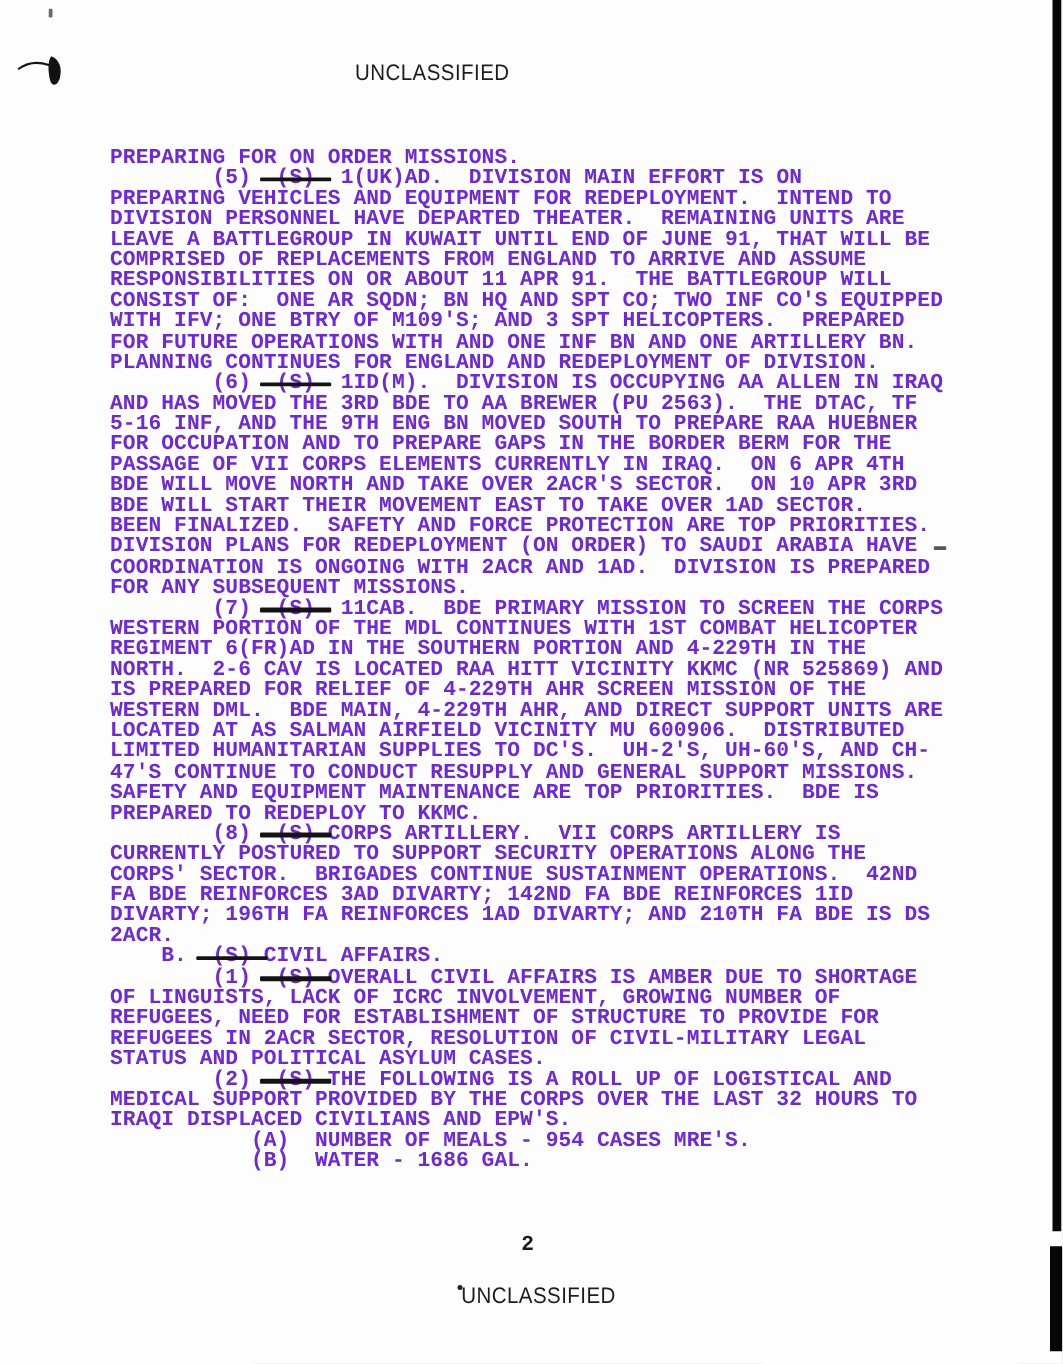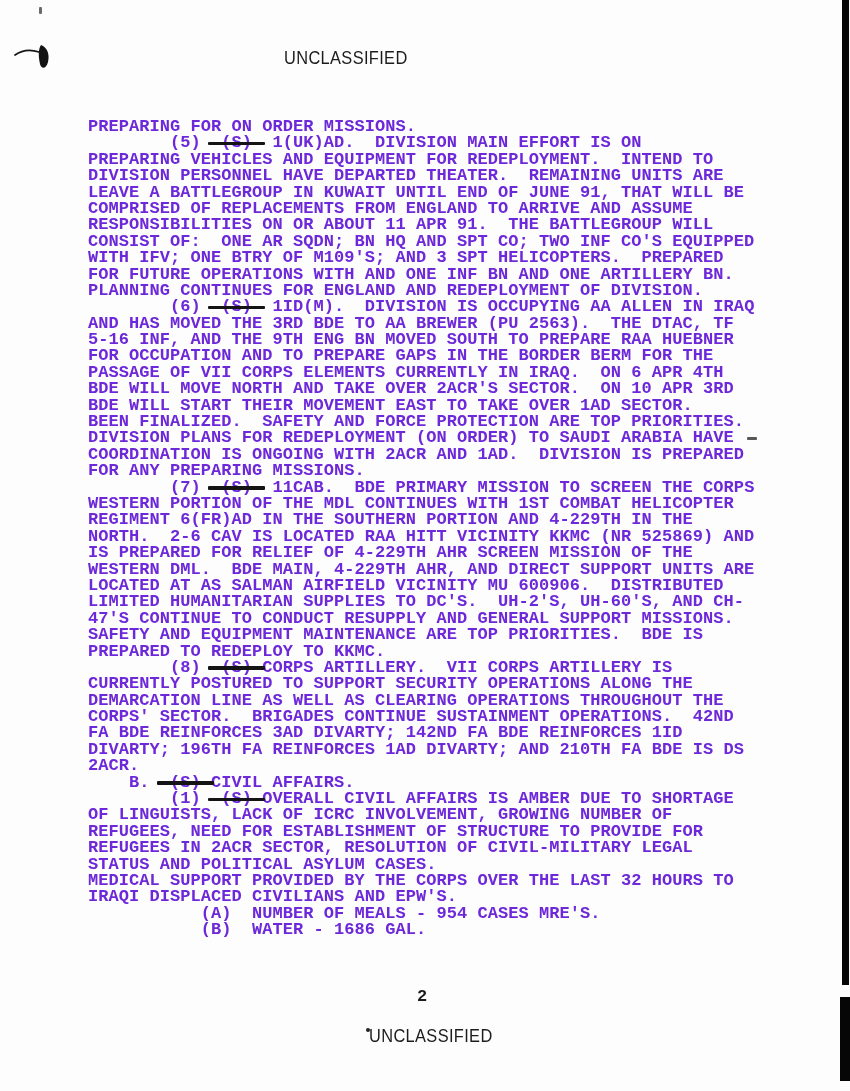--- a/index.html
+++ b/index.html
@@ -75,45 +75,45 @@
       <div class="line"><span class="seg">        (6)  </span><span class="seg strike">(S)</span><span class="seg">  1ID(M).  DIVISION IS OCCUPYING AA ALLEN IN IRAQ</span></div>
       <div class="line"><span class="seg">AND HAS MOVED THE 3RD BDE TO AA BREWER (PU 2563).  THE DTAC, TF</span></div>
       <div class="line"><span class="seg">5-16 INF, AND THE 9TH ENG BN MOVED SOUTH TO PREPARE RAA HUEBNER</span></div>
       <div class="line"><span class="seg">FOR OCCUPATION AND TO PREPARE GAPS IN THE BORDER BERM FOR THE</span></div>
       <div class="line"><span class="seg">PASSAGE OF VII CORPS ELEMENTS CURRENTLY IN IRAQ.  ON 6 APR 4TH</span></div>
       <div class="line"><span class="seg">BDE WILL MOVE NORTH AND TAKE OVER 2ACR'S SECTOR.  ON 10 APR 3RD</span></div>
       <div class="line"><span class="seg">BDE WILL START THEIR MOVEMENT EAST TO TAKE OVER 1AD SECTOR.</span></div>
       <div class="line"><span class="seg">BEEN FINALIZED.  SAFETY AND FORCE PROTECTION ARE TOP PRIORITIES.</span></div>
       <div class="line"><span class="seg">DIVISION PLANS FOR REDEPLOYMENT (ON ORDER) TO SAUDI ARABIA HAVE</span></div>
       <div class="line"><span class="seg">COORDINATION IS ONGOING WITH 2ACR AND 1AD.  DIVISION IS PREPARED</span></div>
-      <div class="line"><span class="seg">FOR ANY PREPARING MISSIONS.</span></div>
+      <div class="line"><span class="seg">FOR ANY SUBSEQUENT MISSIONS.</span></div>
       <div class="line"><span class="seg">        (7)  </span><span class="seg strike">(S)</span><span class="seg">  11CAB.  BDE PRIMARY MISSION TO SCREEN THE CORPS</span></div>
       <div class="line"><span class="seg">WESTERN PORTION OF THE MDL CONTINUES WITH 1ST COMBAT HELICOPTER</span></div>
       <div class="line"><span class="seg">REGIMENT 6(FR)AD IN THE SOUTHERN PORTION AND 4-229TH IN THE</span></div>
       <div class="line"><span class="seg">NORTH.  2-6 CAV IS LOCATED RAA HITT VICINITY KKMC (NR 525869) AND</span></div>
       <div class="line"><span class="seg">IS PREPARED FOR RELIEF OF 4-229TH AHR SCREEN MISSION OF THE</span></div>
       <div class="line"><span class="seg">WESTERN DML.  BDE MAIN, 4-229TH AHR, AND DIRECT SUPPORT UNITS ARE</span></div>
       <div class="line"><span class="seg">LOCATED AT AS SALMAN AIRFIELD VICINITY MU 600906.  DISTRIBUTED</span></div>
       <div class="line"><span class="seg">LIMITED HUMANITARIAN SUPPLIES TO DC'S.  UH-2'S, UH-60'S, AND CH-</span></div>
       <div class="line"><span class="seg">47'S CONTINUE TO CONDUCT RESUPPLY AND GENERAL SUPPORT MISSIONS.</span></div>
       <div class="line"><span class="seg">SAFETY AND EQUIPMENT MAINTENANCE ARE TOP PRIORITIES.  BDE IS</span></div>
       <div class="line"><span class="seg">PREPARED TO REDEPLOY TO KKMC.</span></div>
       <div class="line"><span class="seg">        (8)  </span><span class="seg strike">(S)</span><span class="seg"> CORPS ARTILLERY.  VII CORPS ARTILLERY IS</span></div>
       <div class="line"><span class="seg">CURRENTLY POSTURED TO SUPPORT SECURITY OPERATIONS ALONG THE</span></div>
-      <div class="line"><span class="seg">DEMARCATION LINE AS WELL AS CLEARING OPERATIONS THROUGHOUT THE</span></div>
       <div class="line"><span class="seg">CORPS' SECTOR.  BRIGADES CONTINUE SUSTAINMENT OPERATIONS.  42ND</span></div>
       <div class="line"><span class="seg">FA BDE REINFORCES 3AD DIVARTY; 142ND FA BDE REINFORCES 1ID</span></div>
       <div class="line"><span class="seg">DIVARTY; 196TH FA REINFORCES 1AD DIVARTY; AND 210TH FA BDE IS DS</span></div>
       <div class="line"><span class="seg">2ACR.</span></div>
       <div class="line"><span class="seg">    B.  </span><span class="seg strike">(S)</span><span class="seg"> CIVIL AFFAIRS.</span></div>
       <div class="line"><span class="seg">        (1)  </span><span class="seg strike">(S)</span><span class="seg"> OVERALL CIVIL AFFAIRS IS AMBER DUE TO SHORTAGE</span></div>
       <div class="line"><span class="seg">OF LINGUISTS, LACK OF ICRC INVOLVEMENT, GROWING NUMBER OF</span></div>
       <div class="line"><span class="seg">REFUGEES, NEED FOR ESTABLISHMENT OF STRUCTURE TO PROVIDE FOR</span></div>
       <div class="line"><span class="seg">REFUGEES IN 2ACR SECTOR, RESOLUTION OF CIVIL-MILITARY LEGAL</span></div>
       <div class="line"><span class="seg">STATUS AND POLITICAL ASYLUM CASES.</span></div>
+      <div class="line"><span class="seg">        (2)  </span><span class="seg strike">(S)</span><span class="seg"> THE FOLLOWING IS A ROLL UP OF LOGISTICAL AND</span></div>
       <div class="line"><span class="seg">MEDICAL SUPPORT PROVIDED BY THE CORPS OVER THE LAST 32 HOURS TO</span></div>
       <div class="line"><span class="seg">IRAQI DISPLACED CIVILIANS AND EPW'S.</span></div>
       <div class="line"><span class="seg">           (A)  NUMBER OF MEALS - 954 CASES MRE'S.</span></div>
       <div class="line"><span class="seg">           (B)  WATER - 1686 GAL.</span></div>
     </div>
 
   <div class="pagenum">2</div>
 
   <div class="speck speck-dot"></div>
   <div class="stamp ftr">UNCLASSIFIED</div>

